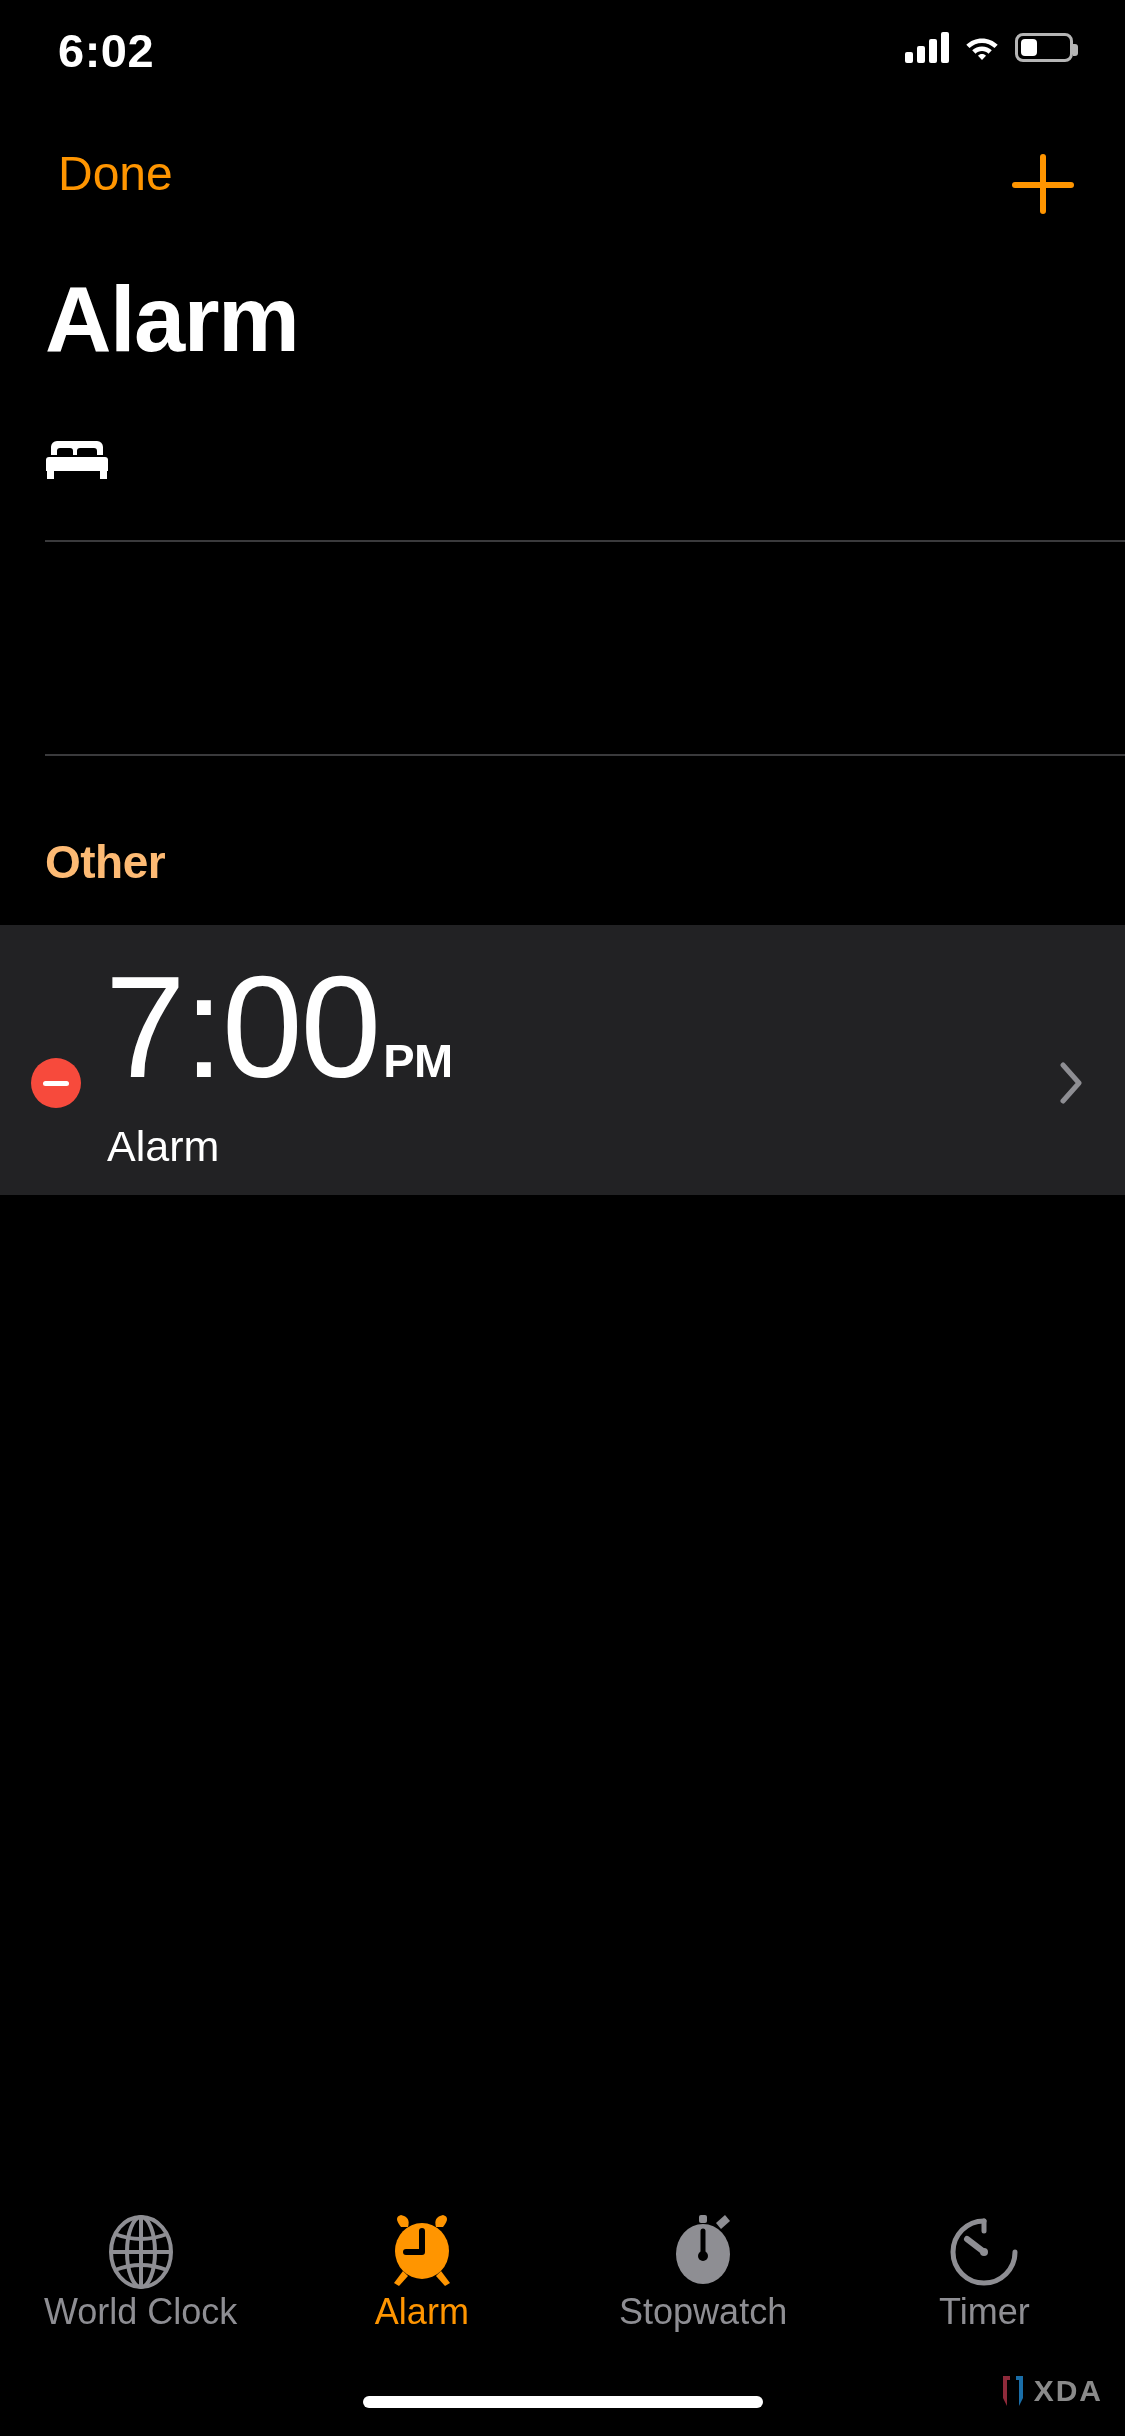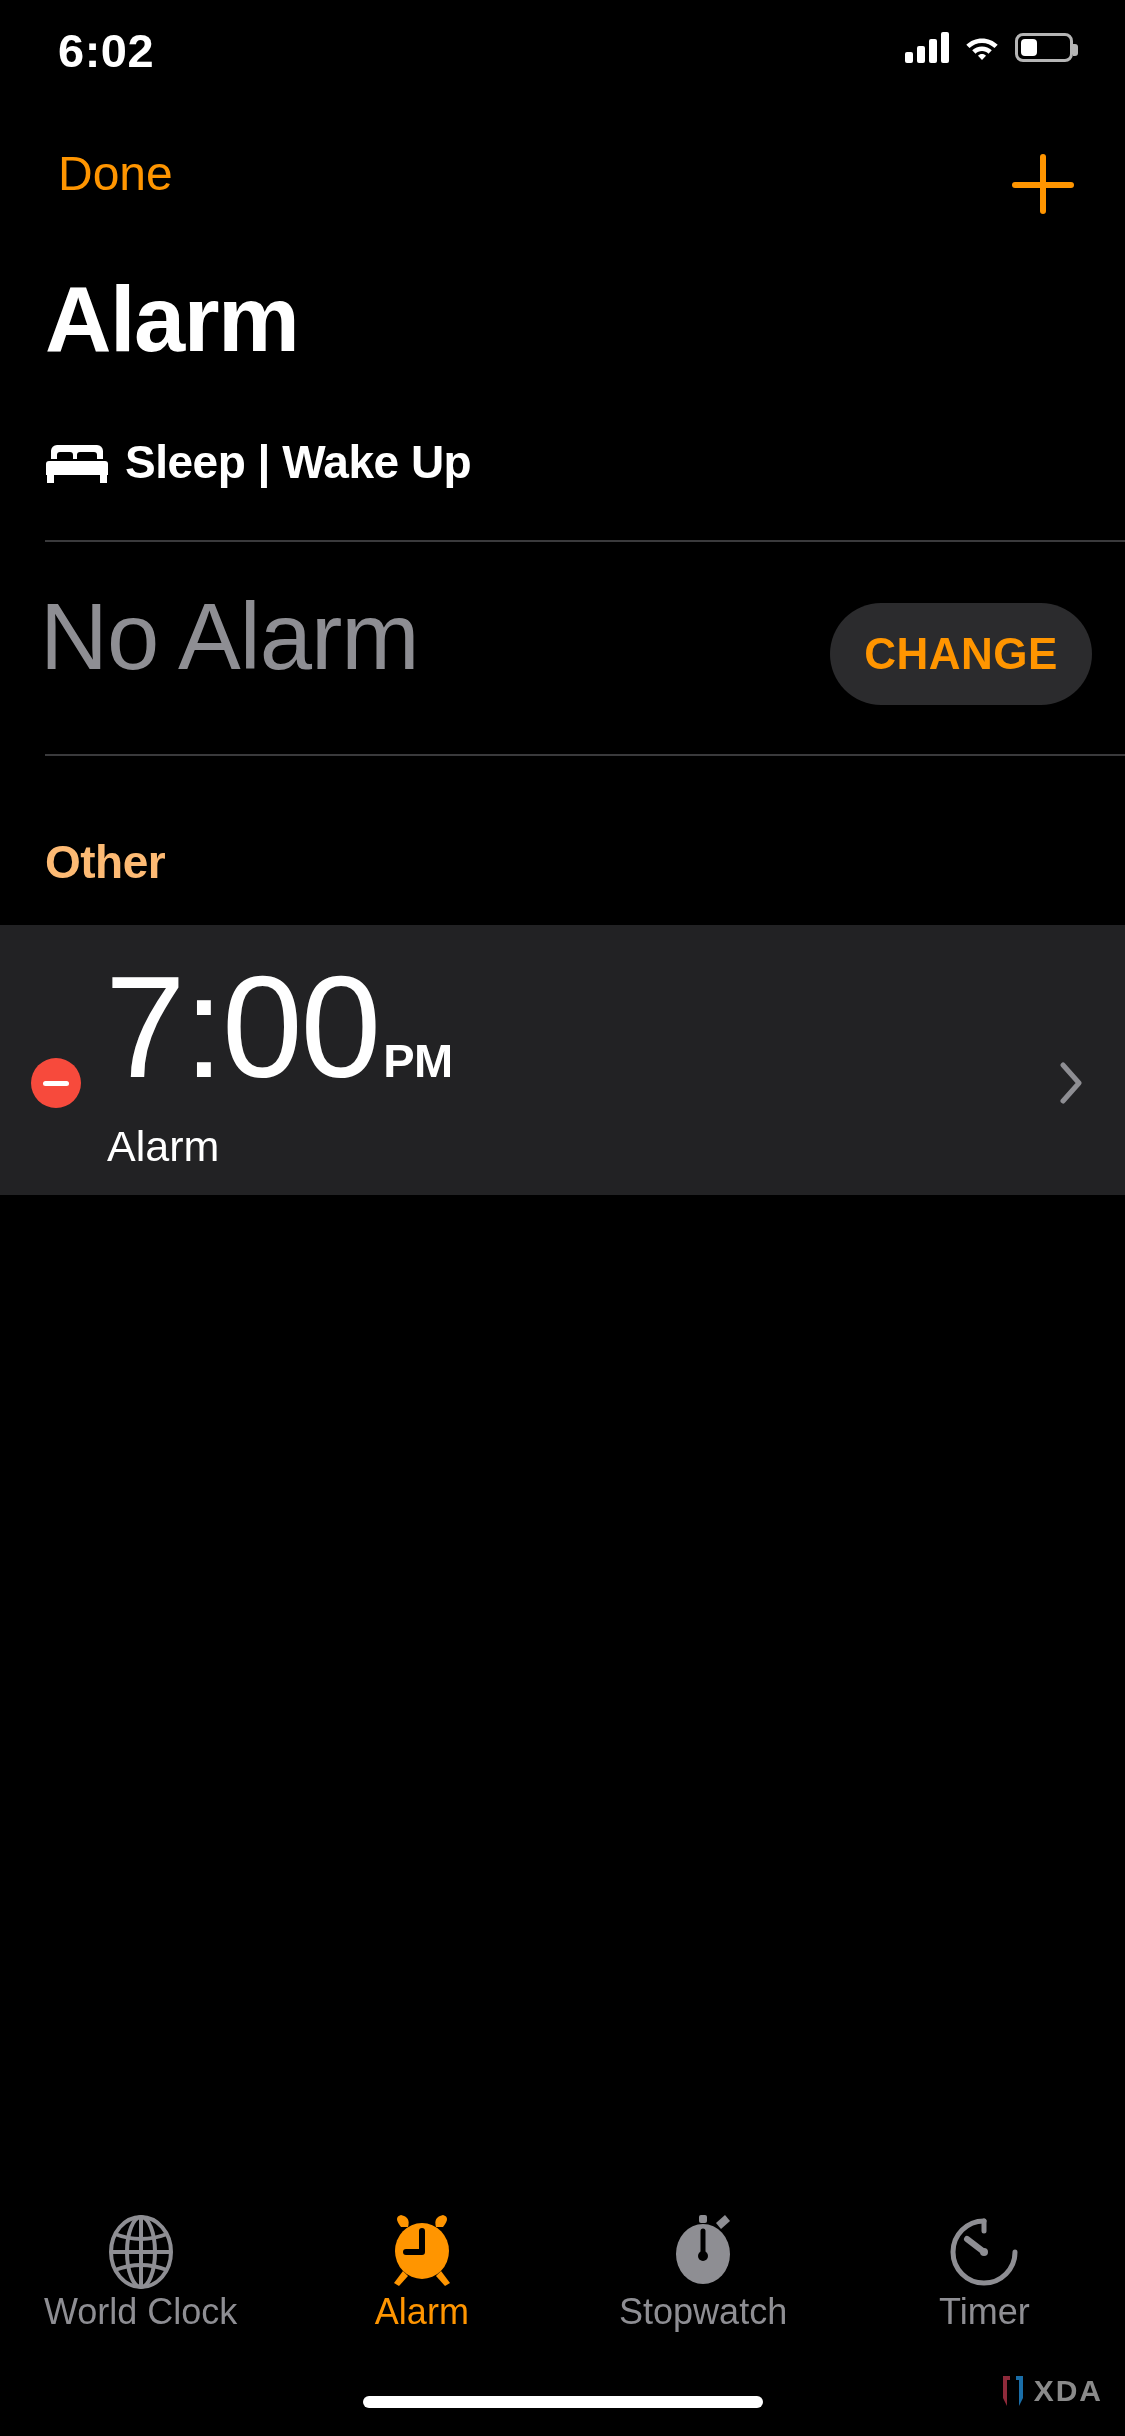--- a/index.html
+++ b/index.html
@@ -209,29 +209,24 @@
 
   <div class="sleep-header">
     <div class="bed-icon">
       <svg width="64" height="46" viewBox="0 0 64 46">
         <path d="M12 6h40a6 6 0 0 1 6 6v8h-6v-4a3 3 0 0 0-3-3H35a3 3 0 0 0-3 3v4h-4v-4a3 3 0 0 0-3-3H15a3 3 0 0 0-3 3v4H6v-8a6 6 0 0 1 6-6z" fill="#fff"></path>
         <path d="M4 22h56a3 3 0 0 1 3 3v11H1V25a3 3 0 0 1 3-3z" fill="#fff"></path>
         <rect x="2" y="36" width="7" height="8" fill="#fff"></rect>
         <rect x="55" y="36" width="7" height="8" fill="#fff"></rect>
       </svg>
     </div>
-    <div class="sleep-label">Sleep | Wake Up</div>
   </div>
 
   <div class="divider top"></div>
 
-  <div class="no-alarm-row">
-    <div class="no-alarm-text">No Alarm</div>
-    <button class="change-btn">CHANGE</button>
-  </div>
 
   <div class="divider bottom"></div>
 
   <div class="section-header">Other</div>
 
   <div class="alarm-row"></div>
   <button class="delete-btn">
       <span></span>
     </button>
   <div class="alarm-time">

